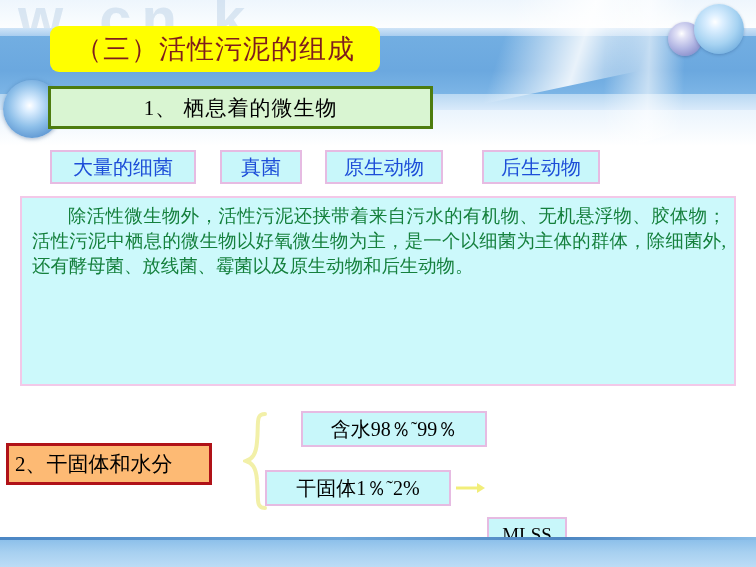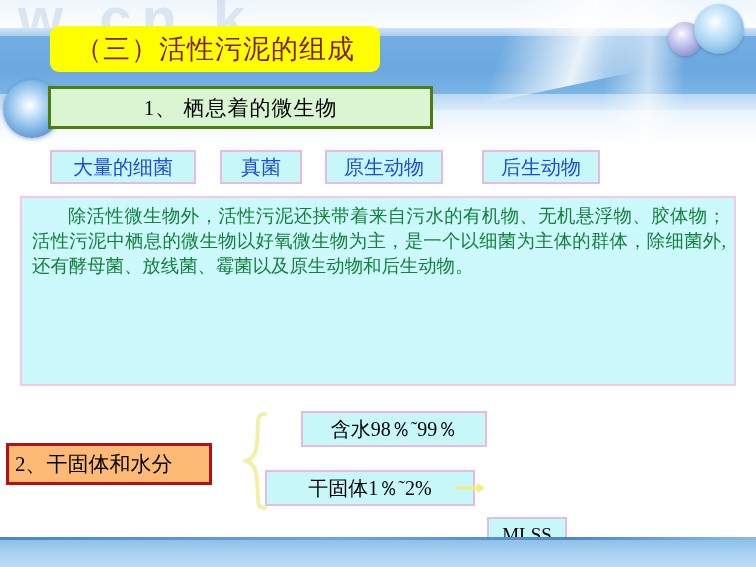--- a/index.html
+++ b/index.html
@@ -76,21 +76,21 @@
     background:#fdba74;border:3px solid #b01218;box-sizing:border-box;
     display:flex;align-items:center;padding-left:6px;}
   .dry-box span{font-size:21px;color:#000;white-space:nowrap;}
 
   .brace{position:absolute;left:243px;top:412px;width:26px;height:98px;}
 
   .wbox{position:absolute;height:36px;background:#c8f7fa;border:2px solid #e6bbe2;
     box-sizing:border-box;display:flex;align-items:center;justify-content:center;}
   .wbox span{font-size:20px;color:#000;white-space:nowrap;}
   .w1{left:265px;top:411px;width:186px;margin-left:36px;}
-  .w2{left:265px;top:470px;width:210px;}
+  .w2{left:265px;top:470px;width:186px;}
   .mlss{left:487px;top:470px;width:80px;margin-top:47px;}
   .mlss span{font-size:19px;}
   .arrow{position:absolute;left:455px;top:481px;width:30px;height:14px;}
 
   
   .foot-line{position:absolute;left:0;top:537px;width:756px;height:3px;
     background:linear-gradient(to right,#4b86c4,#6ea6d8 45%,#4d86c2 75%,#89bce6);}
   .foot-band{position:absolute;left:0;top:540px;width:756px;height:27px;
     background:linear-gradient(to bottom,#8dc0ea 0%,#a7d0f0 45%,#bcdcf6 100%);}
   .pagenum{position:absolute;right:10px;top:540px;font-size:10px;color:#ffffff;

